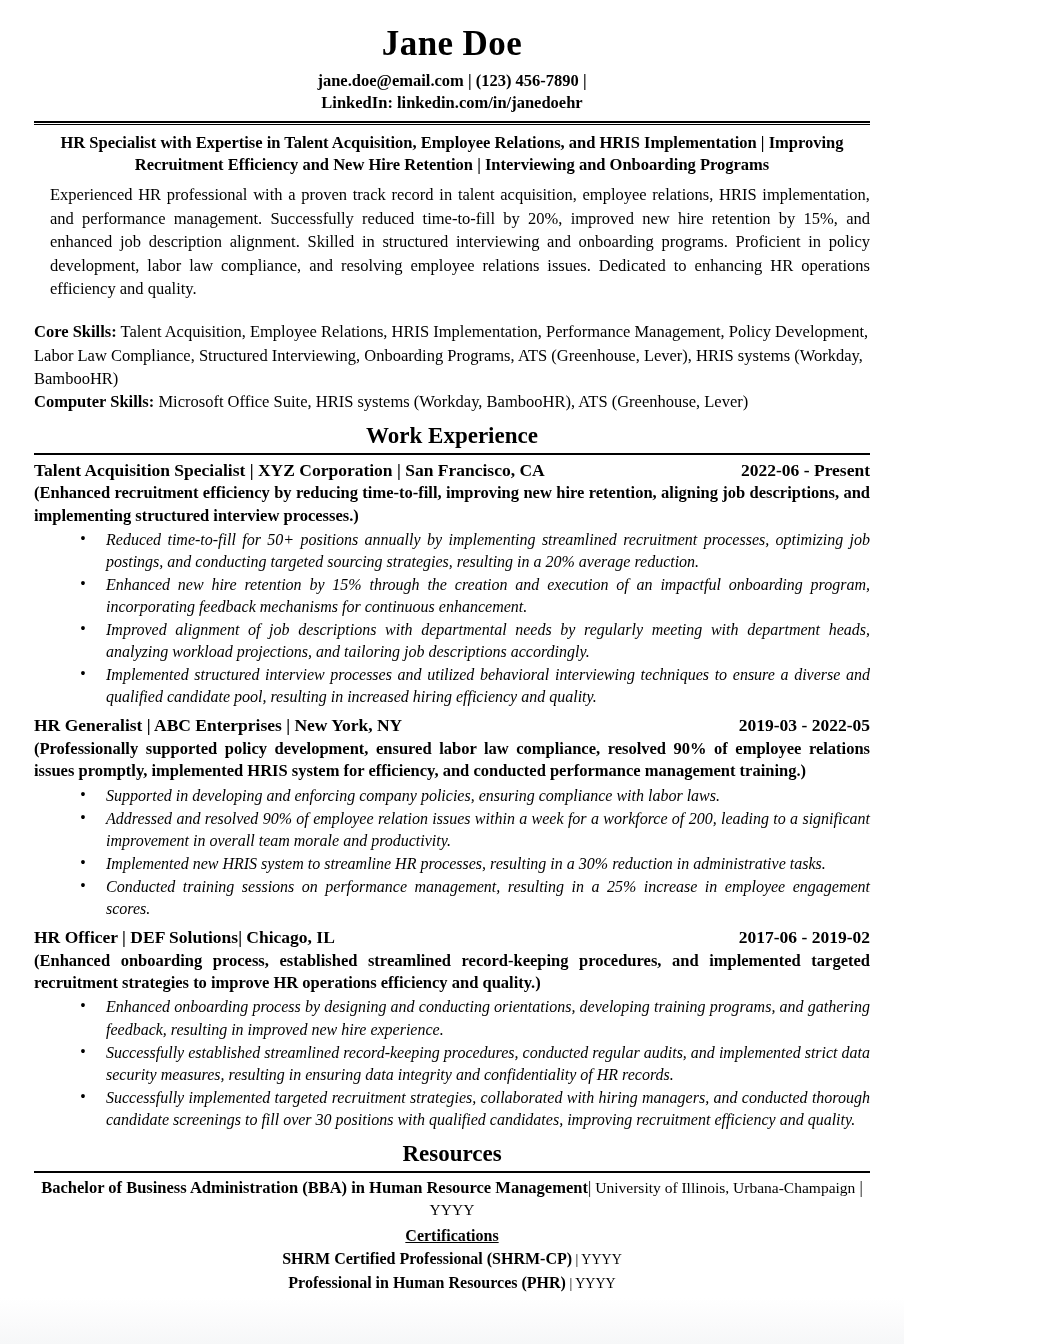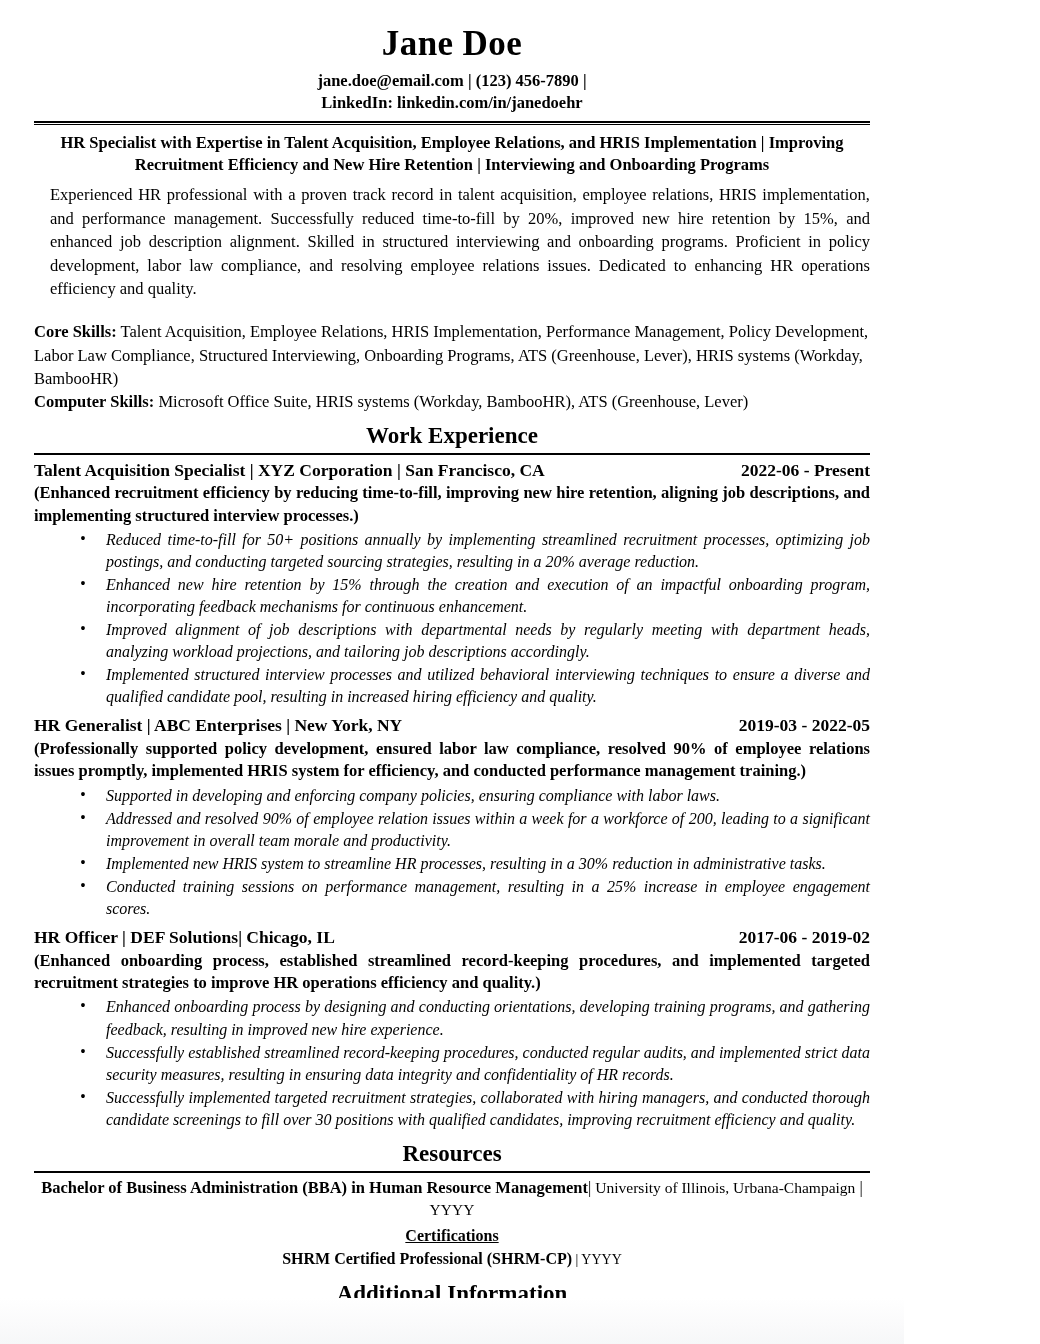--- a/index.html
+++ b/index.html
@@ -254,20 +254,23 @@
 
   <div class="edu-line">
     <span class="edu-degree">Bachelor of Business Administration (BBA) in Human Resource Management</span><span>| </span><span class="edu-school">University of Illinois, Urbana-Champaign</span><span> | </span><span class="edu-year">YYYY</span>
   </div>
 
   <div class="cert-head">Certifications</div>
 
   <div class="cert-line">
     <span class="cert-name">SHRM Certified Professional (SHRM-CP)</span><span class="cert-year"> | </span><span class="cert-year">YYYY</span>
   </div>
+  <div class="cert-line">
+    <span class="cert-name">Professional in Human Resources (PHR)</span><span class="cert-year"> | </span><span class="cert-year">YYYY</span>
+  </div>
 
   <div class="section-head">Additional Information</div>
   <div class="section-rule"></div>
 
   <ul class="addl">
     <li>
       <span class="lbl">Languages:</span><span> English, Spanish</span>
     </li>
     <li>
       <span class="lbl">Interests:</span><span> Volunterering</span>

